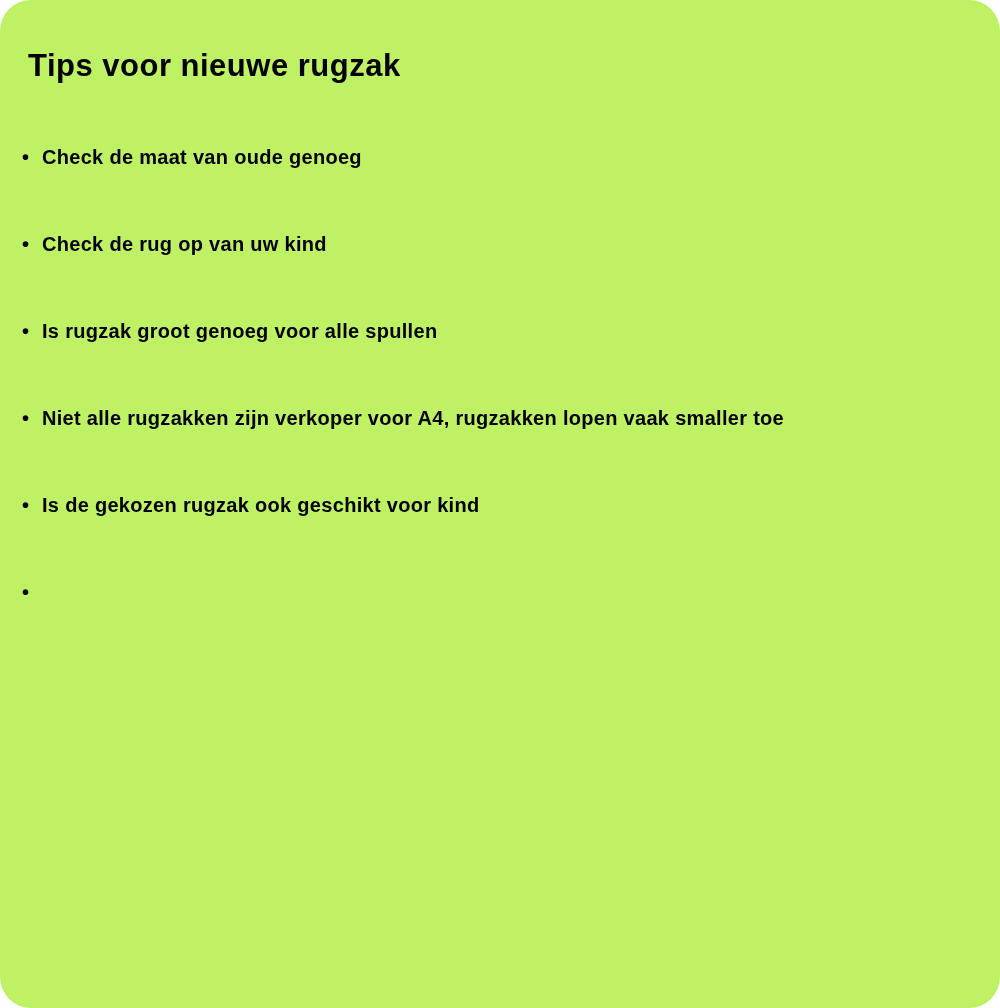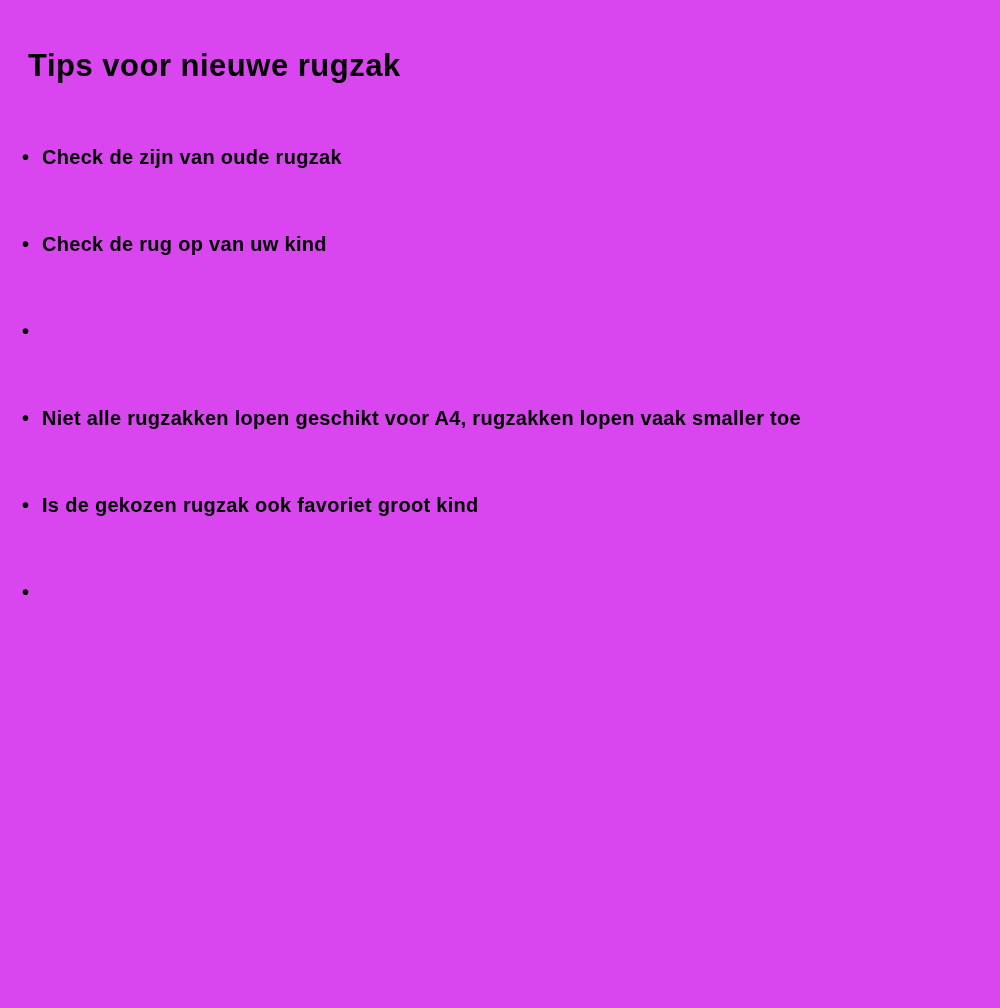--- a/index.html
+++ b/index.html
@@ -9,21 +9,22 @@
     height: 1008px;
     background: #ffffff;
     font-family: "Liberation Sans", "DejaVu Sans", sans-serif;
     color: #000000;
     overflow: hidden;
   }
   .page {
     position: relative;
     width: 1000px;
     height: 1008px;
-    background: #d946ef;
+    background: #bef264;
+    border-radius: 31px;
   }
   .page-title {
     margin: 0;
     position: absolute;
     left: 28px;
     top: 50px;
     font-size: 31px;
     line-height: 32px;
     font-weight: 700;
     letter-spacing: 0.5px;
@@ -58,35 +59,36 @@
 </head>
 <body>
 
 <div class="page">
 
   <h1 class="page-title">Tips voor nieuwe rugzak</h1>
 
   <ul class="tips-list">
     <li>
       <span class="bullet">•</span>
-      <span>Check de zijn van oude rugzak</span>
+      <span>Check de maat van oude genoeg</span>
     </li>
     <li>
       <span class="bullet">•</span>
       <span>Check de rug op van uw kind</span>
     </li>
     <li>
       <span class="bullet">•</span>
+      <span>Is rugzak groot genoeg voor alle spullen</span>
     </li>
     <li>
       <span class="bullet">•</span>
-      <span>Niet alle rugzakken lopen geschikt voor A4, rugzakken lopen vaak smaller toe</span>
+      <span>Niet alle rugzakken zijn verkoper voor A4, rugzakken lopen vaak smaller toe</span>
     </li>
     <li>
       <span class="bullet">•</span>
-      <span>Is de gekozen rugzak ook favoriet groot kind</span>
+      <span>Is de gekozen rugzak ook geschikt voor kind</span>
     </li>
     <li>
       <span class="bullet">•</span>
     </li>
   </ul>
 
 </div>
 
 </body></html>

